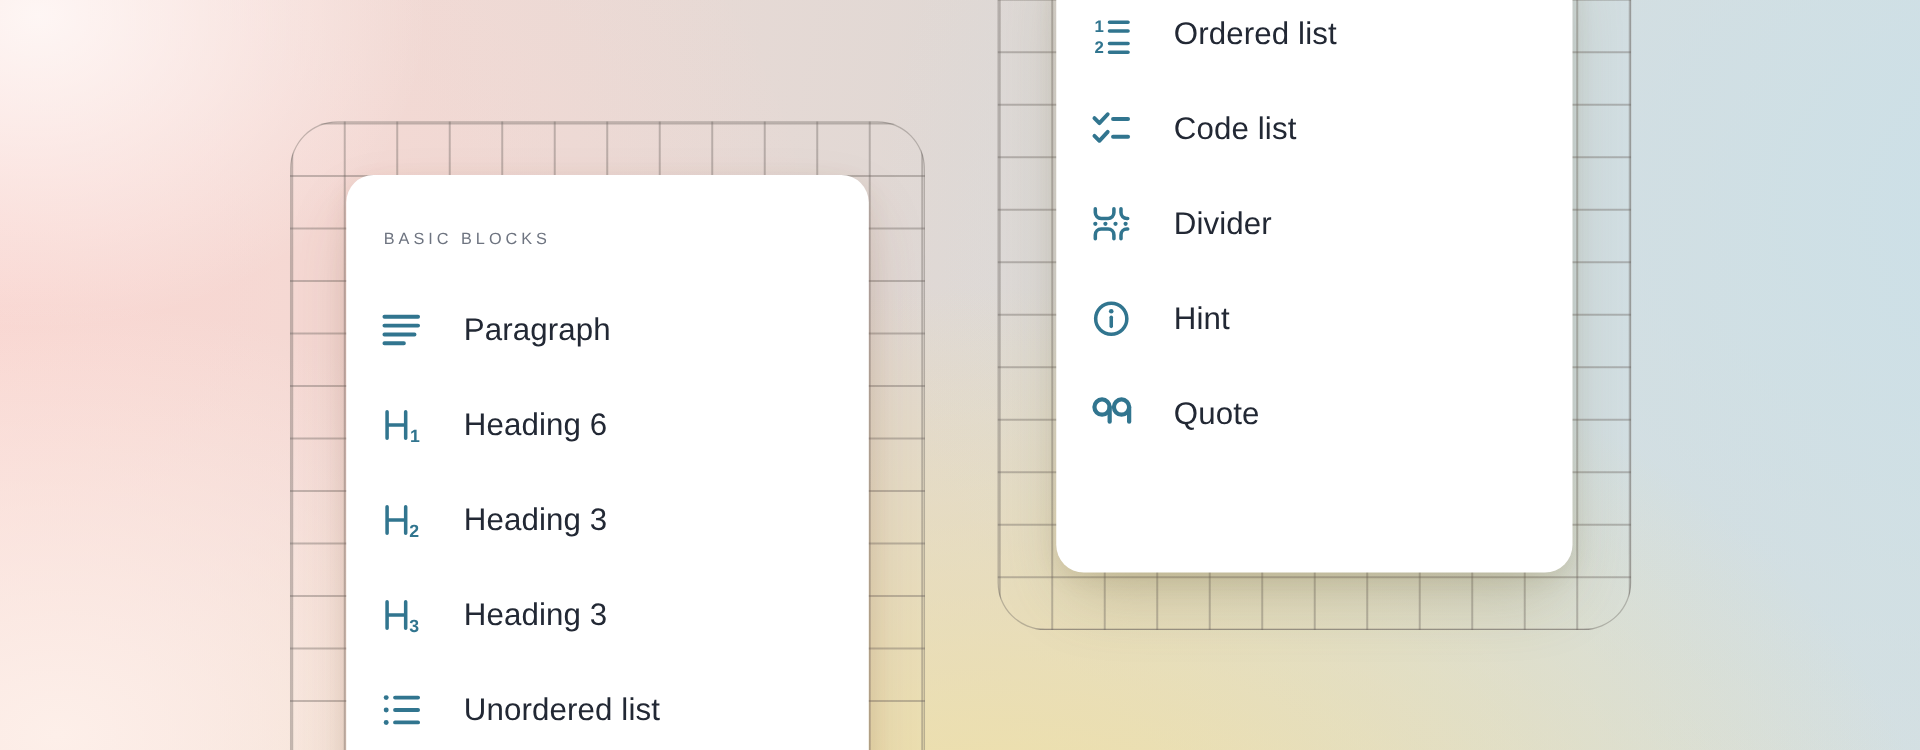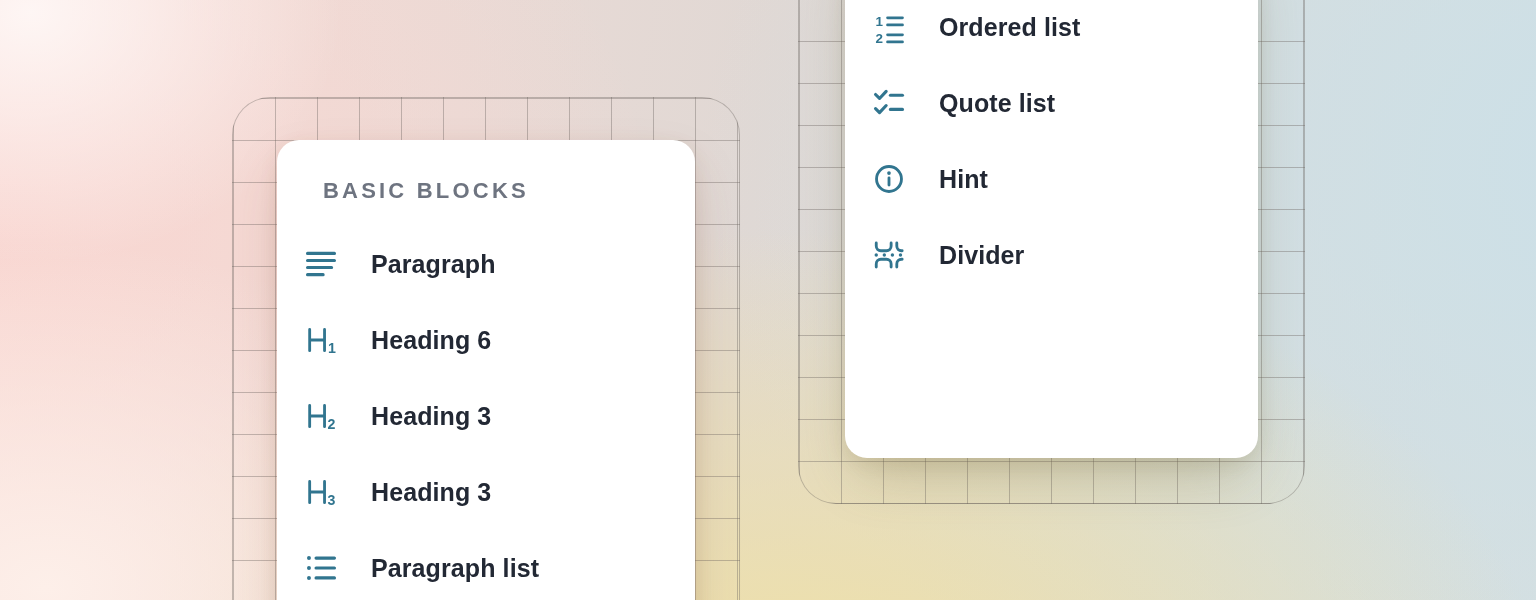--- a/index.html
+++ b/index.html
@@ -40,23 +40,23 @@
     left:277px;top:140px;width:418px;height:510px;
     box-shadow:0 24px 55px -12px rgba(130,75,50,0.28), 0 6px 18px rgba(130,75,50,0.10);
     padding-top:40px;box-sizing:border-box;
   }
   .card.right{
     left:845px;top:-60px;width:413px;height:518px;
     box-shadow:0 26px 55px -12px rgba(110,95,45,0.30), 0 6px 18px rgba(110,95,45,0.10);
     box-sizing:border-box;
   }
   .section-label{
-    margin-left:46px;
-    font-size:22px;
-    font-weight:bold;
+    margin-left:30px;
+    font-size:13px;
+    font-weight:normal;
     letter-spacing:3.2px;
     line-height:22px;
     color:var(--section-color);
   }
   .menu-list{display:block;}
   .card.left .menu-list{margin-top:24px;}
   .card.right .menu-list{padding-top:49px;}
   .menu-item{
     display:flex;align-items:center;
     height:76px;
@@ -65,21 +65,21 @@
   }
   .menu-item .icon{
     flex:0 0 34px;width:34px;height:34px;
     margin-right:33px;
     color:var(--icon-color);
     display:inline-flex;align-items:center;justify-content:center;
   }
   .menu-item .icon svg{width:34px;height:34px;display:block;}
   .menu-item .label{
     font-size:25px;
-    font-weight:bold;
+    font-weight:normal;
     letter-spacing:0.1px;
     color:var(--text-color);
     white-space:nowrap;
   }
 </style>
 </head>
 <body>
 
 <div class="stage">
 
@@ -126,21 +126,21 @@
         </div>
         <div class="menu-item">
           <span class="icon">
             <svg viewBox="0 0 24 24" fill="none" stroke="currentColor" stroke-linecap="round" stroke-linejoin="round" stroke-width="2.2">
        <path d="M8.5 5 H21.5 M8.5 12 H21.5 M8.5 19 H21.5"></path>
        <circle cx="3.5" cy="5" r="1.4" fill="currentColor" stroke="none"></circle>
        <circle cx="3.5" cy="12" r="1.4" fill="currentColor" stroke="none"></circle>
        <circle cx="3.5" cy="19" r="1.4" fill="currentColor" stroke="none"></circle>
             </svg>
           </span>
-          <span class="label">Paragraph list</span>
+          <span class="label">Unordered list</span>
         </div>
       </div>
   </div>
 
   <div class="card right">
     <div class="menu-list" id="right-menu">
         <div class="menu-item">
           <span class="icon">
             <svg viewBox="0 0 24 24" fill="none" stroke="currentColor" stroke-linecap="round" stroke-linejoin="round" stroke-width="2">
        <path d="M11 5.5 H21.5 M11 10.5 H21.5 M11 17.5 H21.5 M11 22.5 H21.5"></path>
@@ -152,43 +152,54 @@
         </div>
         <div class="menu-item">
           <span class="icon">
             <svg viewBox="0 0 24 24" fill="none" stroke="currentColor" stroke-linecap="round" stroke-linejoin="round" stroke-width="2.2">
        <path d="M2.5 6 L5.3 8.8 L10 3.8"></path>
               <path d="M13 6.5 H21.5"></path>
        <path d="M2.5 16 L5.3 18.8 L10 13.8"></path>
               <path d="M13 16.5 H21.5"></path>
             </svg>
           </span>
-          <span class="label">Quote list</span>
-        </div>
-        <div class="menu-item">
-          <span class="icon">
-            <svg viewBox="0 0 24 24" fill="none" stroke="currentColor" stroke-linecap="round" stroke-linejoin="round" stroke-width="2">
-       <circle cx="12" cy="12" r="8.8"></circle>
-       <path d="M12 11.2 V16.3"></path>
-       <circle cx="12" cy="7.8" r="1.3" fill="currentColor" stroke="none"></circle>
-            </svg>
-          </span>
-          <span class="label">Hint</span>
+          <span class="label">Code list</span>
         </div>
         <div class="menu-item">
           <span class="icon">
             <svg viewBox="0 0 24 24" fill="none" stroke="currentColor" stroke-linecap="round" stroke-linejoin="round" stroke-width="2">
        <path d="M3 3.5 v2.2 a3.3 3.3 0 0 0 3.3 3.3 h3.9 a3.3 3.3 0 0 0 3.3 -3.3 V3.5"></path>
        <path d="M17.5 3.5 v2.2 a3.3 3.3 0 0 0 3.3 3.3 h0.5"></path>
        <path d="M3 20.5 v-2.2 a3.3 3.3 0 0 1 3.3 -3.3 h3.9 a3.3 3.3 0 0 1 3.3 3.3 V20.5"></path>
        <path d="M17.5 20.5 v-2.2 a3.3 3.3 0 0 1 3.3 -3.3 h0.5"></path>
        <circle cx="3" cy="12" r="1.2" fill="currentColor" stroke="none"></circle>
        <circle cx="8.7" cy="12" r="1.2" fill="currentColor" stroke="none"></circle>
        <circle cx="14.4" cy="12" r="1.2" fill="currentColor" stroke="none"></circle>
        <circle cx="20.1" cy="12" r="1.2" fill="currentColor" stroke="none"></circle>
             </svg>
           </span>
           <span class="label">Divider</span>
         </div>
+        <div class="menu-item">
+          <span class="icon">
+            <svg viewBox="0 0 24 24" fill="none" stroke="currentColor" stroke-linecap="round" stroke-linejoin="round" stroke-width="2">
+       <circle cx="12" cy="12" r="8.8"></circle>
+       <path d="M12 11.2 V16.3"></path>
+       <circle cx="12" cy="7.8" r="1.3" fill="currentColor" stroke="none"></circle>
+            </svg>
+          </span>
+          <span class="label">Hint</span>
+        </div>
+        <div class="menu-item">
+          <span class="icon">
+            <svg viewBox="0 0 24 24" fill="none" stroke="currentColor" stroke-linecap="round" stroke-linejoin="round" stroke-width="2.4">
+       <circle cx="6.8" cy="8.2" r="4.3"></circle>
+              <path d="M11.1 8.2 V16.5"></path>
+       <circle cx="17.8" cy="8.2" r="4.3"></circle>
+              <path d="M22.1 8.2 V16.5"></path>
+            </svg>
+          </span>
+          <span class="label">Quote</span>
+        </div>
       </div>
   </div>
 
 </div>
 
 </body></html>

